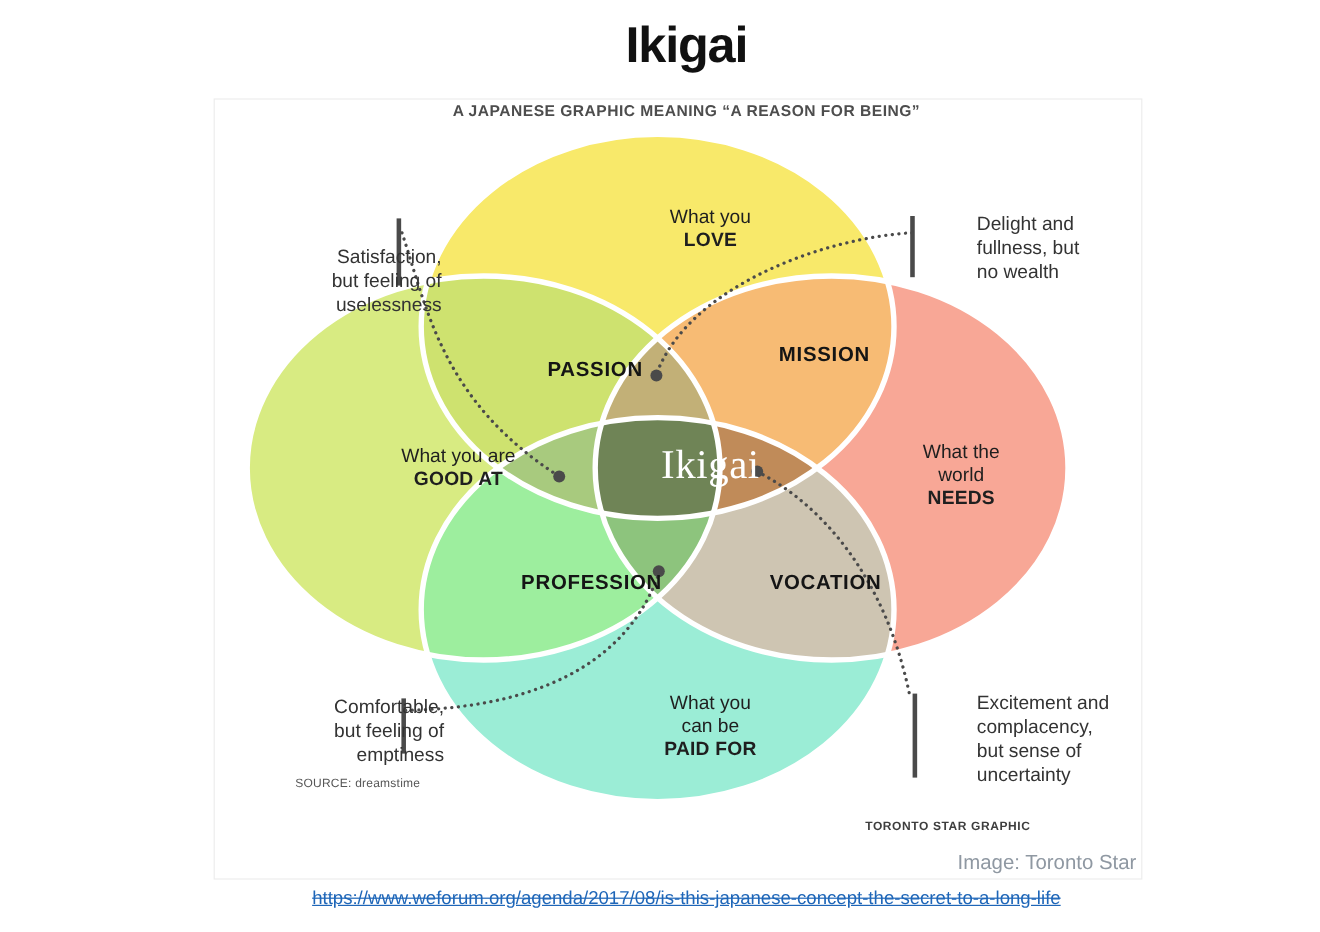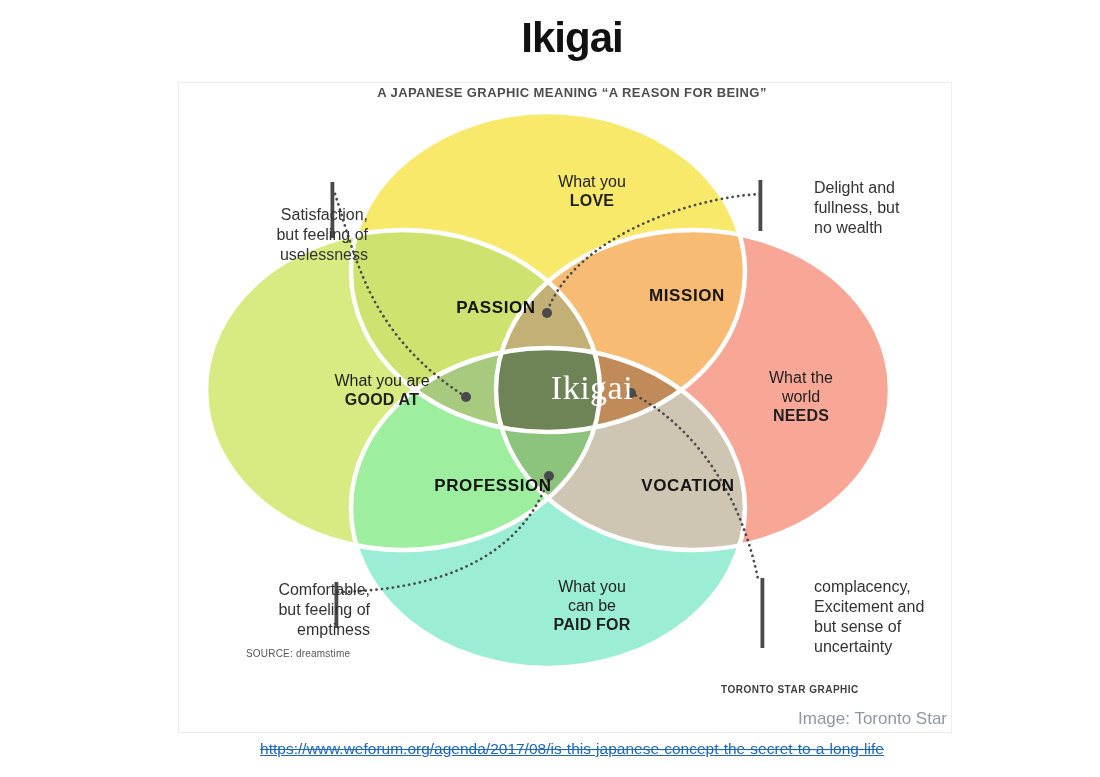--- a/index.html
+++ b/index.html
@@ -157,22 +157,22 @@
     <div>Delight and</div>
     <div>fullness, but</div>
     <div>no wealth</div>
   </div>
   <div class="abs callout right" style="left:131px;top:580px;">
     <div>Comfortable,</div>
     <div>but feeling of</div>
     <div>emptiness</div>
   </div>
   <div class="abs callout left" style="left:770px;top:577px;">
+    <div>Excitement and</div>
     <div>complacency,</div>
-    <div>Excitement and</div>
     <div>but sense of</div>
     <div>uncertainty</div>
   </div>
 
   <div class="abs source-line" style="left:202px;top:648px;">SOURCE: dreamstime</div>
   <div class="abs credit-line" style="left:677px;top:684px;">TORONTO STAR GRAPHIC</div>
   <div class="abs image-credit" style="left:583px;top:709px;">Image: Toronto Star</div>
 
   <div class="abs link-row">
     <a href="#" style="color: rgb(30, 102, 184);">https://www.weforum.org/agenda/2017/08/is-this-japanese-concept-the-secret-to-a-long-life</a>

